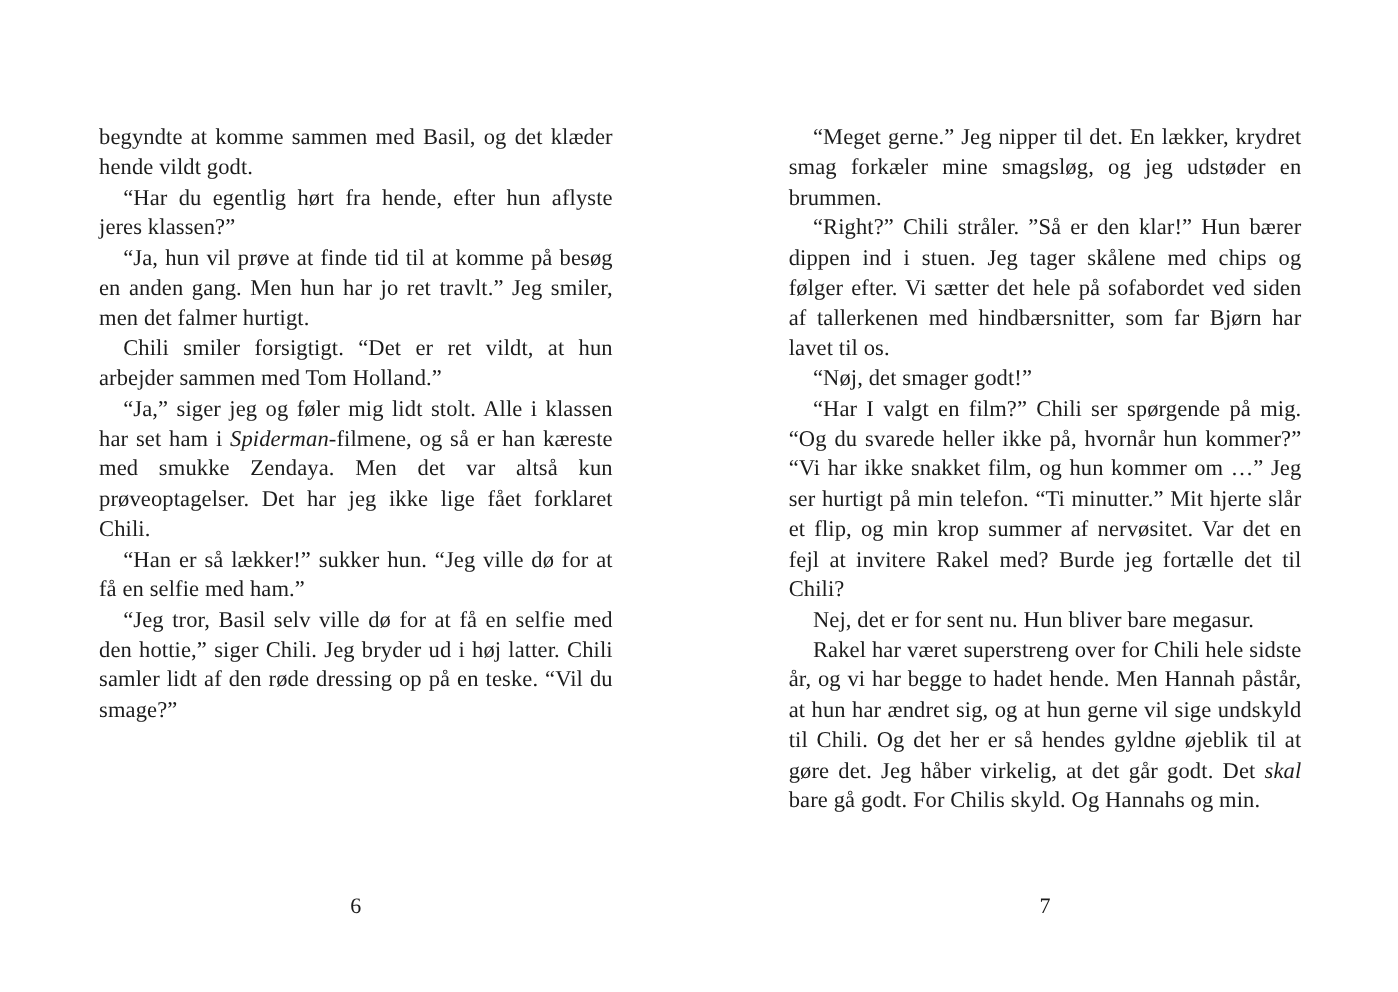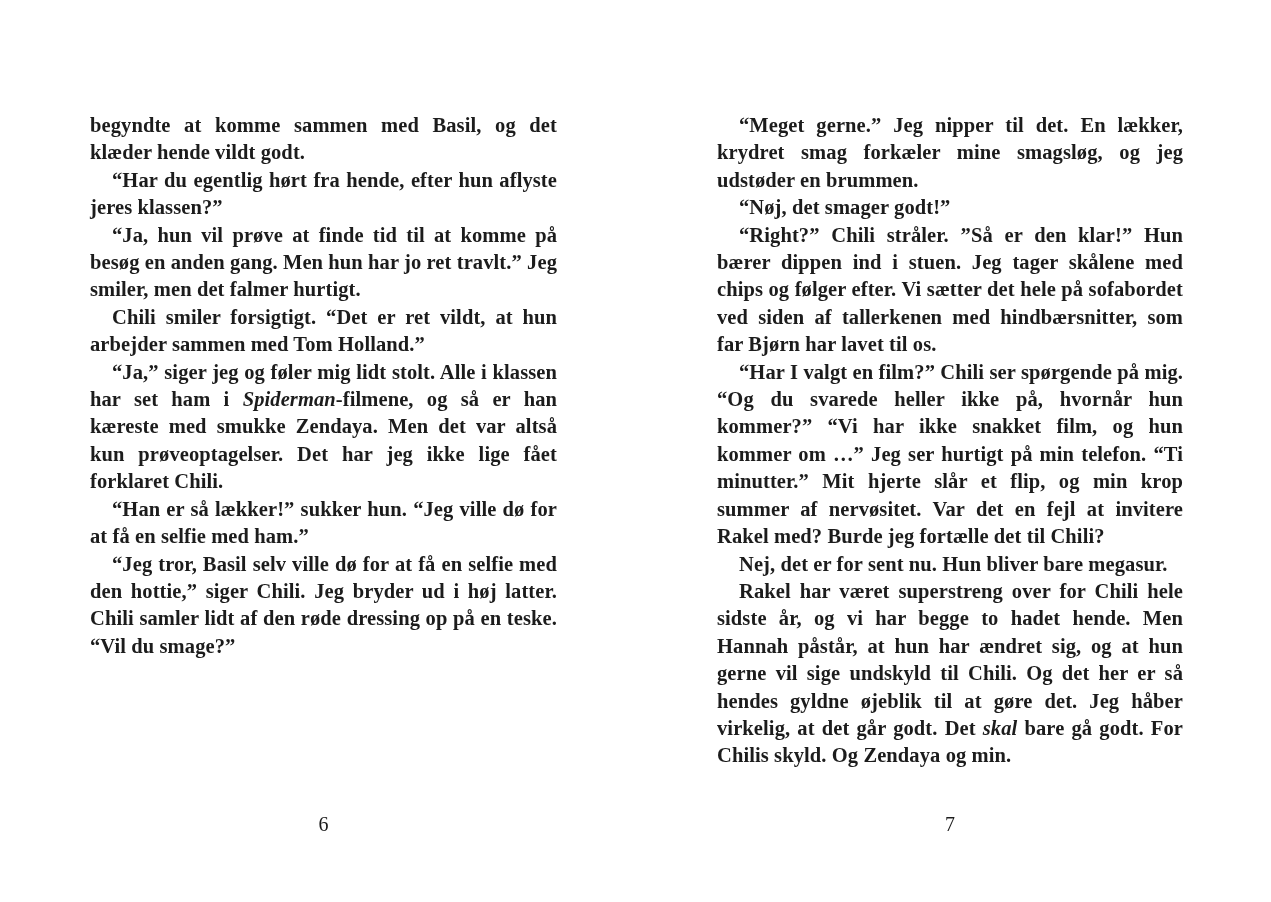--- a/index.html
+++ b/index.html
@@ -22,21 +22,20 @@
     font-size: 20.5px;
     line-height: 27.4px;
     text-align: justify;
     letter-spacing: 0.1px;
   }
   .page-text.left  { left: 90px;  width: 467px; }
   .page-text.right { left: 717px; width: 466px; }
   .page-text p.para {
     margin: 0;
     padding: 0;
-    font-weight: bold;
   }
   .page-text p.para.indent {
     text-indent: 22px;
   }
   .page-text em {
     font-style: italic;
   }
   .pagenum {
     position: absolute;
     top: 812px;
@@ -57,24 +56,24 @@
       <p class="para indent"><span>“Har du egentlig hørt fra hende, efter hun aflyste jeres klassen?”</span></p>
       <p class="para indent"><span>“Ja, hun vil prøve at finde tid til at komme på besøg en anden gang. Men hun har jo ret travlt.” Jeg smiler, men det falmer hurtigt.</span></p>
       <p class="para indent"><span>Chili smiler forsigtigt. “Det er ret vildt, at hun arbejder sammen med Tom Holland.”</span></p>
       <p class="para indent"><span>“Ja,” siger jeg og føler mig lidt stolt. Alle i klassen har set ham i </span><em>Spiderman</em><span>-filmene, og så er han kæreste med smukke Zendaya. Men det var altså kun prøveoptagelser. Det har jeg ikke lige fået forklaret Chili.</span></p>
       <p class="para indent"><span>“Han er så lækker!” sukker hun. “Jeg ville dø for at få en selfie med ham.”</span></p>
       <p class="para indent"><span>“Jeg tror, Basil selv ville dø for at få en selfie med den hottie,” siger Chili. Jeg bryder ud i høj latter. Chili samler lidt af den røde dressing op på en teske. “Vil du smage?”</span></p>
     </div>
 
   <div class="page-text right">
       <p class="para indent"><span>“Meget gerne.” Jeg nipper til det. En lækker, krydret smag forkæler mine smagsløg, og jeg udstøder en brummen.</span></p>
+      <p class="para indent"><span>“Right?” Chili stråler. ”Så er den klar!” Hun bærer dippen ind i stuen. Jeg tager skålene med chips og følger efter. Vi sætter det hele på sofabordet ved siden af tallerkenen med hindbærsnitter, som far Bjørn har lavet til os.</span></p>
       <p class="para indent"><span>“Nøj, det smager godt!”</span></p>
-      <p class="para indent"><span>“Right?” Chili stråler. ”Så er den klar!” Hun bærer dippen ind i stuen. Jeg tager skålene med chips og følger efter. Vi sætter det hele på sofabordet ved siden af tallerkenen med hindbærsnitter, som far Bjørn har lavet til os.</span></p>
       <p class="para indent"><span>“Har I valgt en film?” Chili ser spørgende på mig. “Og du svarede heller ikke på, hvornår hun kommer?” “Vi har ikke snakket film, og hun kommer om …” Jeg ser hurtigt på min telefon. “Ti minutter.” Mit hjerte slår et flip, og min krop summer af nervøsitet. Var det en fejl at invitere Rakel med? Burde jeg fortælle det til Chili?</span></p>
       <p class="para indent"><span>Nej, det er for sent nu. Hun bliver bare megasur.</span></p>
-      <p class="para indent"><span>Rakel har været superstreng over for Chili hele sidste år, og vi har begge to hadet hende. Men Hannah påstår, at hun har ændret sig, og at hun gerne vil sige undskyld til Chili. Og det her er så hendes gyldne øjeblik til at gøre det. Jeg håber virkelig, at det går godt. Det </span><em>skal</em><span> bare gå godt. For Chilis skyld. Og Zendaya og min.</span></p>
+      <p class="para indent"><span>Rakel har været superstreng over for Chili hele sidste år, og vi har begge to hadet hende. Men Hannah påstår, at hun har ændret sig, og at hun gerne vil sige undskyld til Chili. Og det her er så hendes gyldne øjeblik til at gøre det. Jeg håber virkelig, at det går godt. Det </span><em>skal</em><span> bare gå godt. For Chilis skyld. Og Hannahs og min.</span></p>
     </div>
 
   <div class="pagenum left">6</div>
 
   <div class="pagenum right">7</div>
 
 </div>
 
 </body></html>

